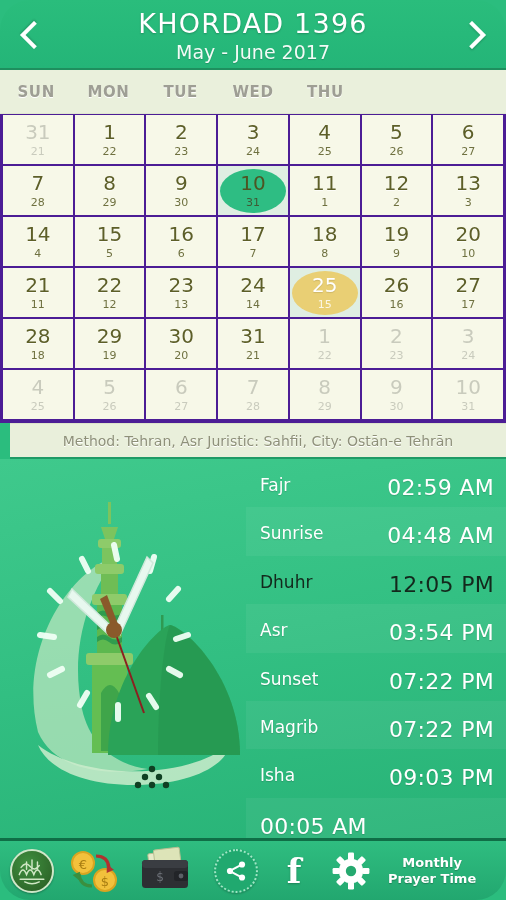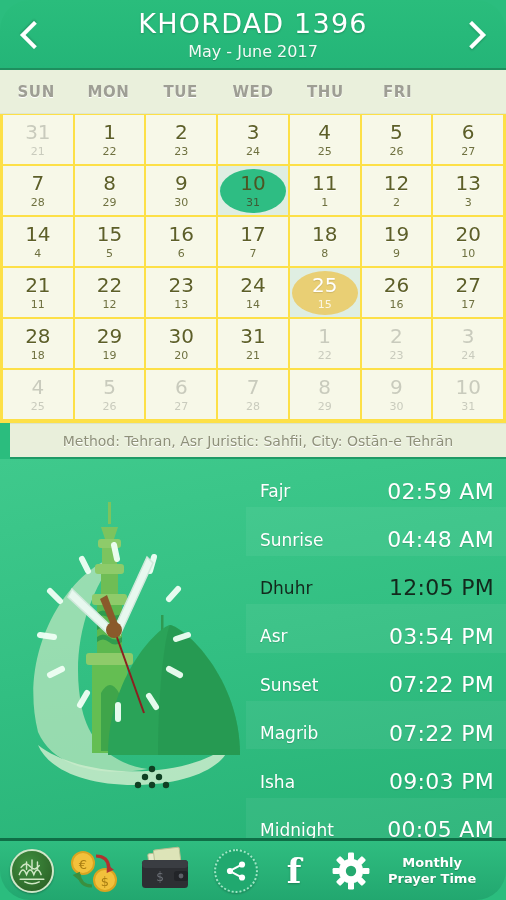--- a/index.html
+++ b/index.html
@@ -38,21 +38,21 @@
   .month-title {
     color: #ffffff;
     font-size: 27px;
     letter-spacing: 1.2px;
     font-weight: 400;
     line-height: 32px;
     text-shadow: 0 1px 2px rgba(0,0,0,.22);
   }
   .month-sub {
     color: #f2fbf6;
-    font-size: 16px;
+    font-size: 19px;
     line-height: 20px;
     margin-top: 2px;
     text-shadow: 0 1px 1px rgba(0,0,0,.18);
   }
 
   
   .weekdays {
     display: grid;
     grid-template-columns: repeat(7, 1fr);
     height: 44px;
@@ -61,21 +61,21 @@
   }
   .weekday {
     display: flex; align-items: center; justify-content: center;
     font-size: 15px; font-weight: bold; letter-spacing: .6px;
     color: #9e9e94;
     text-shadow: 0 1px 0 #ffffff;
   }
 
   
   .calendar {
-    background: #fde047;
+    background: #4c1d95;
     padding: 1px 3px 2px 3px;
   }
   .cal-row {
     display: grid;
     grid-template-columns: repeat(7, 1fr);
     gap: 2px;
     margin-bottom: 2px;
   }
   .cell {
     position: relative;
@@ -144,21 +144,21 @@
     width: 240px; height: 350px;
     pointer-events: none;
   }
   .prayer-list {
     position: absolute;
     left: 246px; right: 0; top: 0;
     width: 260px;
   }
   .prayer-row {
     height: 48.4px;
-    display: flex; align-items: center;
+    display: flex; align-items: flex-start;
     padding: 16px 12px 0 14px;
     cursor: pointer;
   }
   .prayer-row.alt { background: rgba(255,255,255,.055); }
   .prayer-name {
     flex: 1;
     font-size: 17px;
     color: #ffffff;
     text-shadow: 0 1px 1px rgba(0,0,0,.15);
   }
@@ -243,21 +243,20 @@
       <span class="chev r"></span>
     </div>
   </div>
 
   <div class="weekdays" id="weekdays">
       <div class="weekday">SUN</div>
       <div class="weekday">MON</div>
       <div class="weekday">TUE</div>
       <div class="weekday">WED</div>
       <div class="weekday">THU</div>
-      <div class="weekday">FRI</div>
     </div>
 
   <div class="calendar" id="calendar">
       <div class="cal-row">
         <div class="cell muted">
           <div class="d-main">31</div>
           <div class="d-sub">21</div>
         </div>
         <div class="cell">
           <div class="d-main">1</div>
@@ -522,21 +521,20 @@
         </div>
         <div class="prayer-row alt">
           <div class="prayer-name">Magrib</div>
           <div class="prayer-time">07:22 PM</div>
         </div>
         <div class="prayer-row">
           <div class="prayer-name">Isha</div>
           <div class="prayer-time">09:03 PM</div>
         </div>
         <div class="prayer-row alt">
-          <div class="prayer-name">Midnight</div>
           <div class="prayer-time">00:05 AM</div>
         </div>
       </div>
   </div>
 
   <div class="toolbar">
 
     <div class="tb-item tb-quran">
       <svg class="calli" viewBox="0 0 44 44">
         <g stroke="#cfe7c4" stroke-width="1.6" fill="none" stroke-linecap="round">

